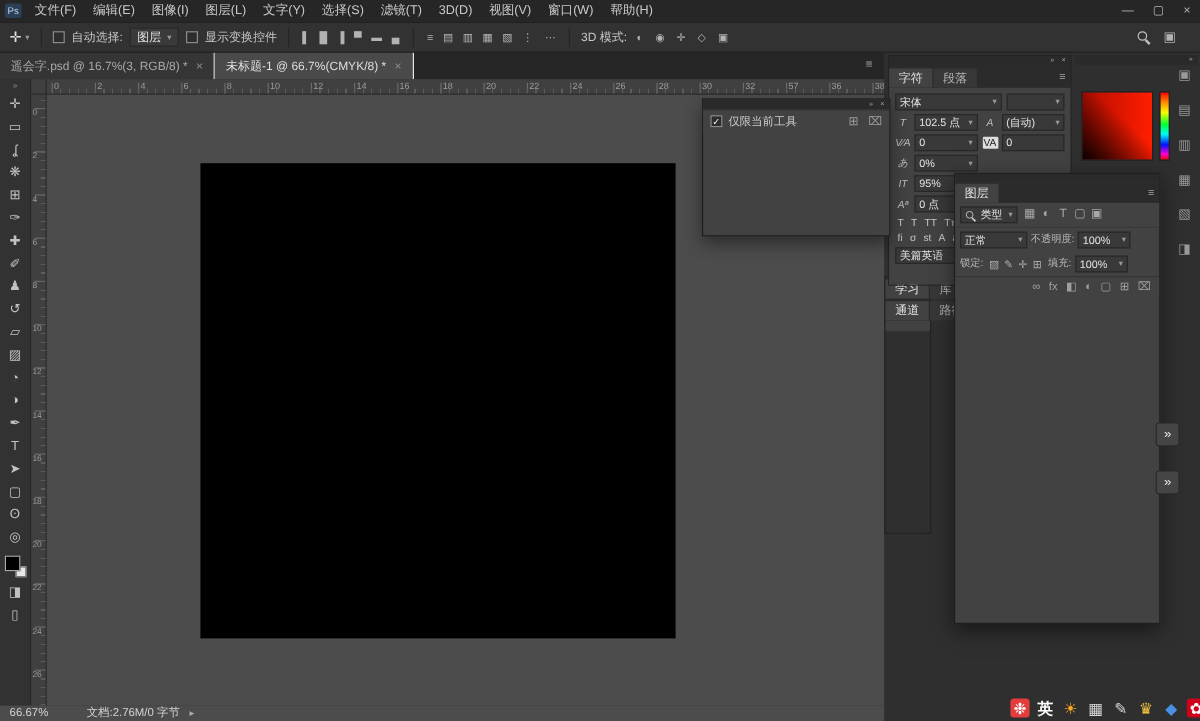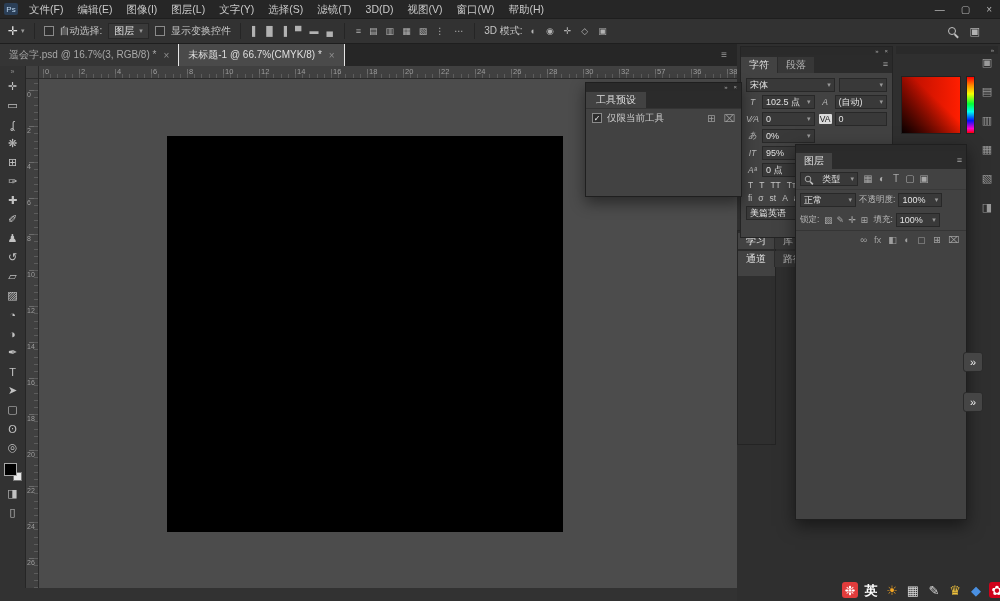--- a/index.html
+++ b/index.html
@@ -314,20 +314,25 @@
       <span class="rnumv" style="top:408px">22</span>
       <div class="tickh" style="top:443px"></div>
       <span class="rnumv" style="top:444px">24</span>
       <div class="tickh" style="top:479px"></div>
       <span class="rnumv" style="top:480px">26</span>
     </div>
   <div id="canvas-area">
     <div id="document-canvas"></div>
   </div>
 
+  <div id="status-bar">
+    <span id="status-zoom">66.67%</span>
+    <span id="status-doc">文档:2.76M/0 字节</span>
+    <span id="status-caret">▸</span>
+  </div>
 
   <div id="right-dock"></div>
 
   <div id="char-group">
     <div class="pgroup-topstrip">
       <span class="mini-ic">»</span>
       <span class="mini-ic">×</span>
     </div>
     <div class="ptabs">
       <div class="ptab active">字符</div>
@@ -451,21 +456,21 @@
     <div class="lg-sliver"></div>
   </div>
 
   <div id="layers-panel">
     <div class="float-strip"></div>
     <div class="ptabs">
       <div class="ptab active">图层</div>
       <span class="pmenu">≡</span>
     </div>
     <div class="lp-filter">
-      <div class="field" style="width:58px;flex:none">
+      <div class="field" style="width:48px;flex:none">
         <span class="search-ic" style="transform:scale(.8)"></span>
         <span>类型</span>
         <span class="caret">▾</span>
       </div>
       <span id="filter-icons" style="display:flex">
           <span class="lp-ic">▦</span>
           <span class="lp-ic">◐</span>
           <span class="lp-ic">T</span>
           <span class="lp-ic">▢</span>
           <span class="lp-ic">▣</span>
@@ -518,23 +523,20 @@
       </span>
     </div>
   <div class="chev" id="chev-1">»</div>
   <div class="chev" id="chev-2">»</div>
 
   <div id="tool-presets">
     <div class="pgroup-topstrip">
       <span class="mini-ic">»</span>
       <span class="mini-ic">×</span>
     </div>
-    <div class="ptabs">
-      <div class="tp-tab">工具预设</div>
-    </div>
     <div class="tp-footer">
       <span class="cb checked"></span>
       <span class="tp-lbl">仅限当前工具</span>
       <span class="tp-foot-icons">
         <span>⊞</span>
         <span>⌧</span>
       </span>
     </div>
   </div>
 

